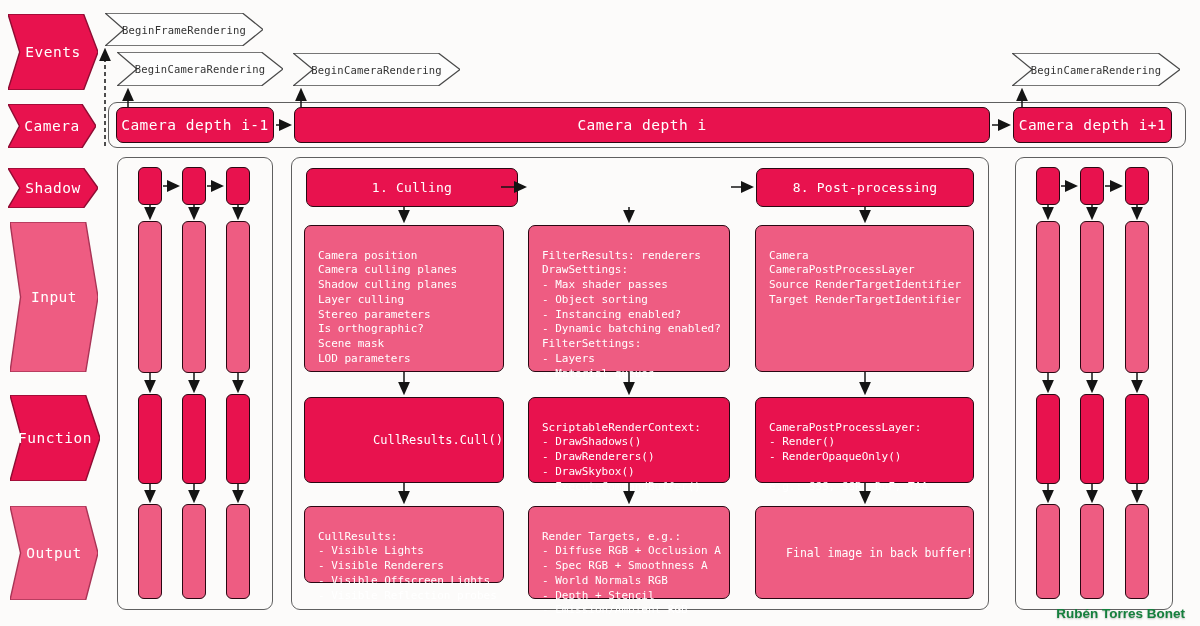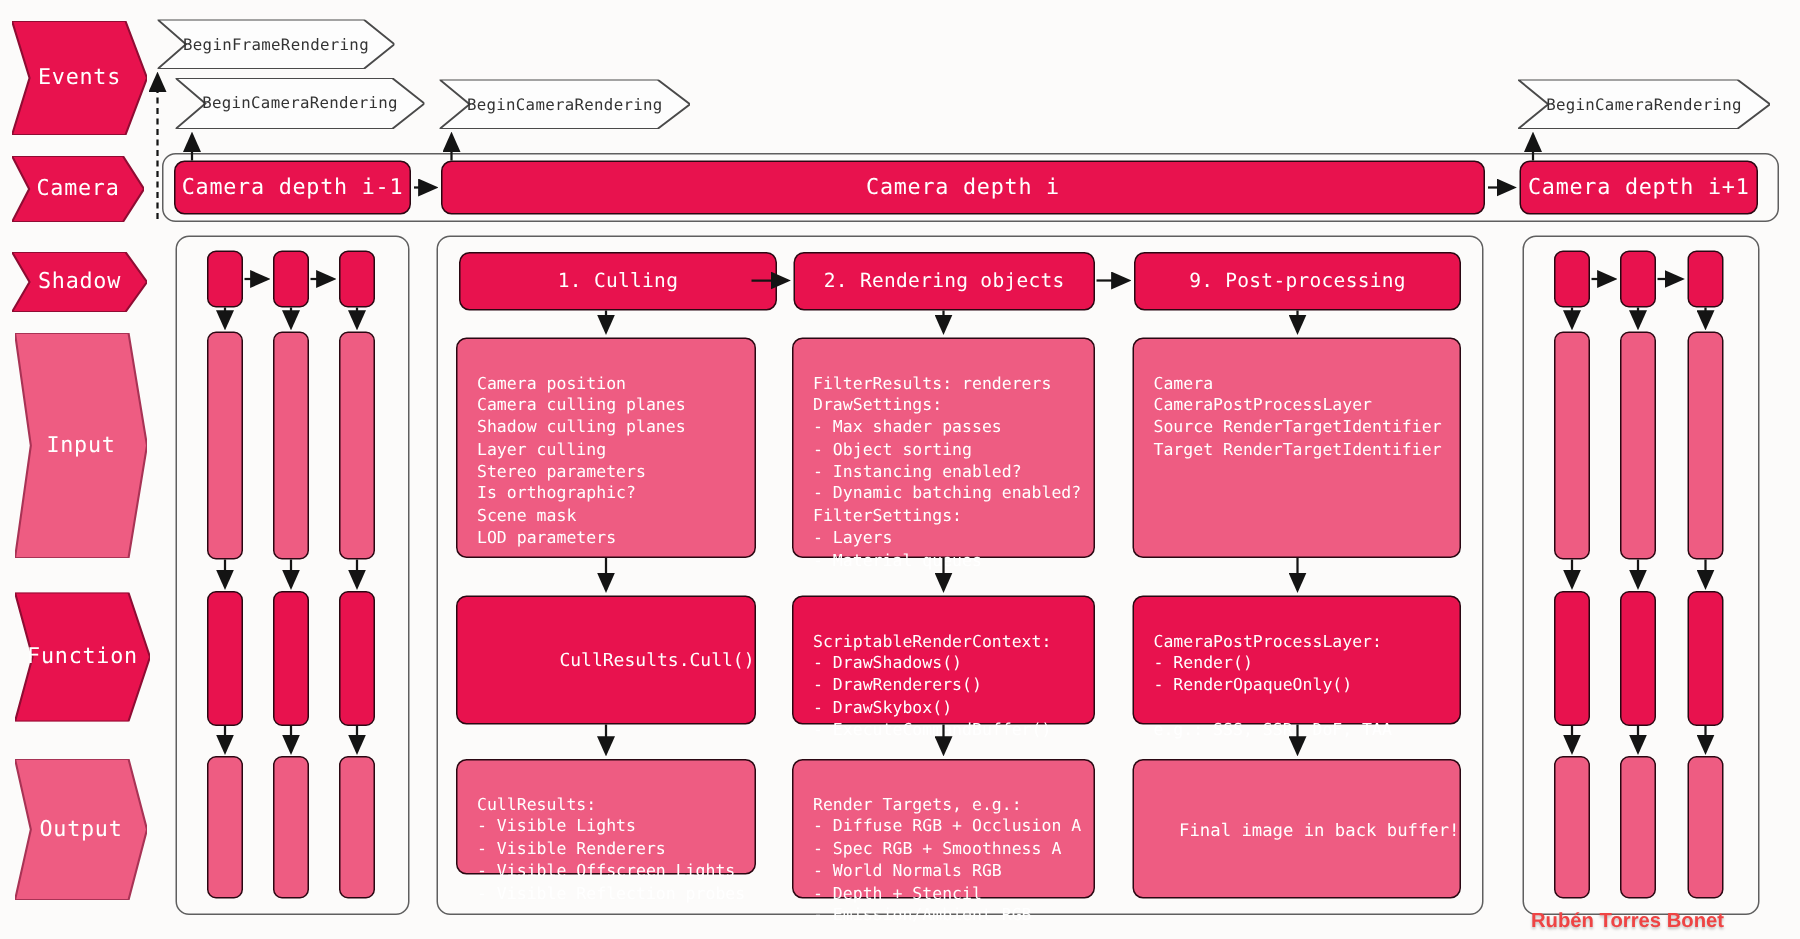--- a/index.html
+++ b/index.html
@@ -16,21 +16,21 @@
   .centertext{font-size:12px;justify-content:flex-end;}
   .headerbox{font-size:13px;letter-spacing:.2px;}
   .cambox{font-size:14.5px;letter-spacing:.5px;}
   .shapewrap{display:flex;align-items:center;justify-content:center;}
   .shapewrap svg{position:absolute;inset:0;width:100%;height:100%;}
   .shapewrap .lbl{position:relative;z-index:2;color:#fff;font-size:14.5px;letter-spacing:.5px;}
   .flag .lbl{color:#333;font-size:10.5px;letter-spacing:.2px;}
   .minibar{border:1.2px solid #2a0712;border-radius:6px;background:var(--dark-pink);}
   .minibar.light{background:var(--light-pink);}
   .credit{font-family:"Liberation Sans","DejaVu Sans",sans-serif;font-weight:bold;
-          font-size:13.5px;color:#ef4444;text-shadow:0 1px 2px rgba(0,0,0,.25);text-align:center;}
+          font-size:13.5px;color:#15803d;text-shadow:0 1px 2px rgba(0,0,0,.25);text-align:right;}
   .arrows{pointer-events:none;}
 </style>
 </head>
 <body>
 
 <div class="stage">
 
   <div class="abs shapewrap" style="left:8px;top:14px;width:90px;height:76px">
     <svg viewBox="0 0 100 100" preserveAspectRatio="none">
         <polygon points="0,0 84,0 100,50 84,100 0,100 13,50" fill="var(--dark-pink)" stroke="#8f0c33" stroke-width="1.4" vector-effect="non-scaling-stroke"></polygon>
@@ -104,25 +104,22 @@
     <span>Camera depth i+1</span>
   </div>
 
   <div class="abs container" style="left:117px;top:157px;width:156px;height:453px"></div>
   <div class="abs container" style="left:291px;top:157px;width:698px;height:453px"></div>
   <div class="abs container" style="left:1015px;top:157px;width:158px;height:453px"></div>
 
   <div class="abs pbox headerbox" style="left:306px;top:168px;width:212px;height:39px">
     <span>1. Culling</span>
   </div>
-  <div class="abs pbox headerbox" style="left:529px;top:168px;width:201px;height:39px">
-    <span>2. Rendering objects</span>
-  </div>
   <div class="abs pbox headerbox" style="left:756px;top:168px;width:218px;height:39px">
-    <span>9. Post-processing</span>
+    <span>8. Post-processing</span>
   </div>
 
   <div class="abs pbox light bodytext" style="left:304px;top:225px;width:200px;height:147px">
     <span class="txt">Camera position
 Camera culling planes
 Shadow culling planes
 Layer culling
 Stereo parameters
 Is orthographic?
 Scene mask

